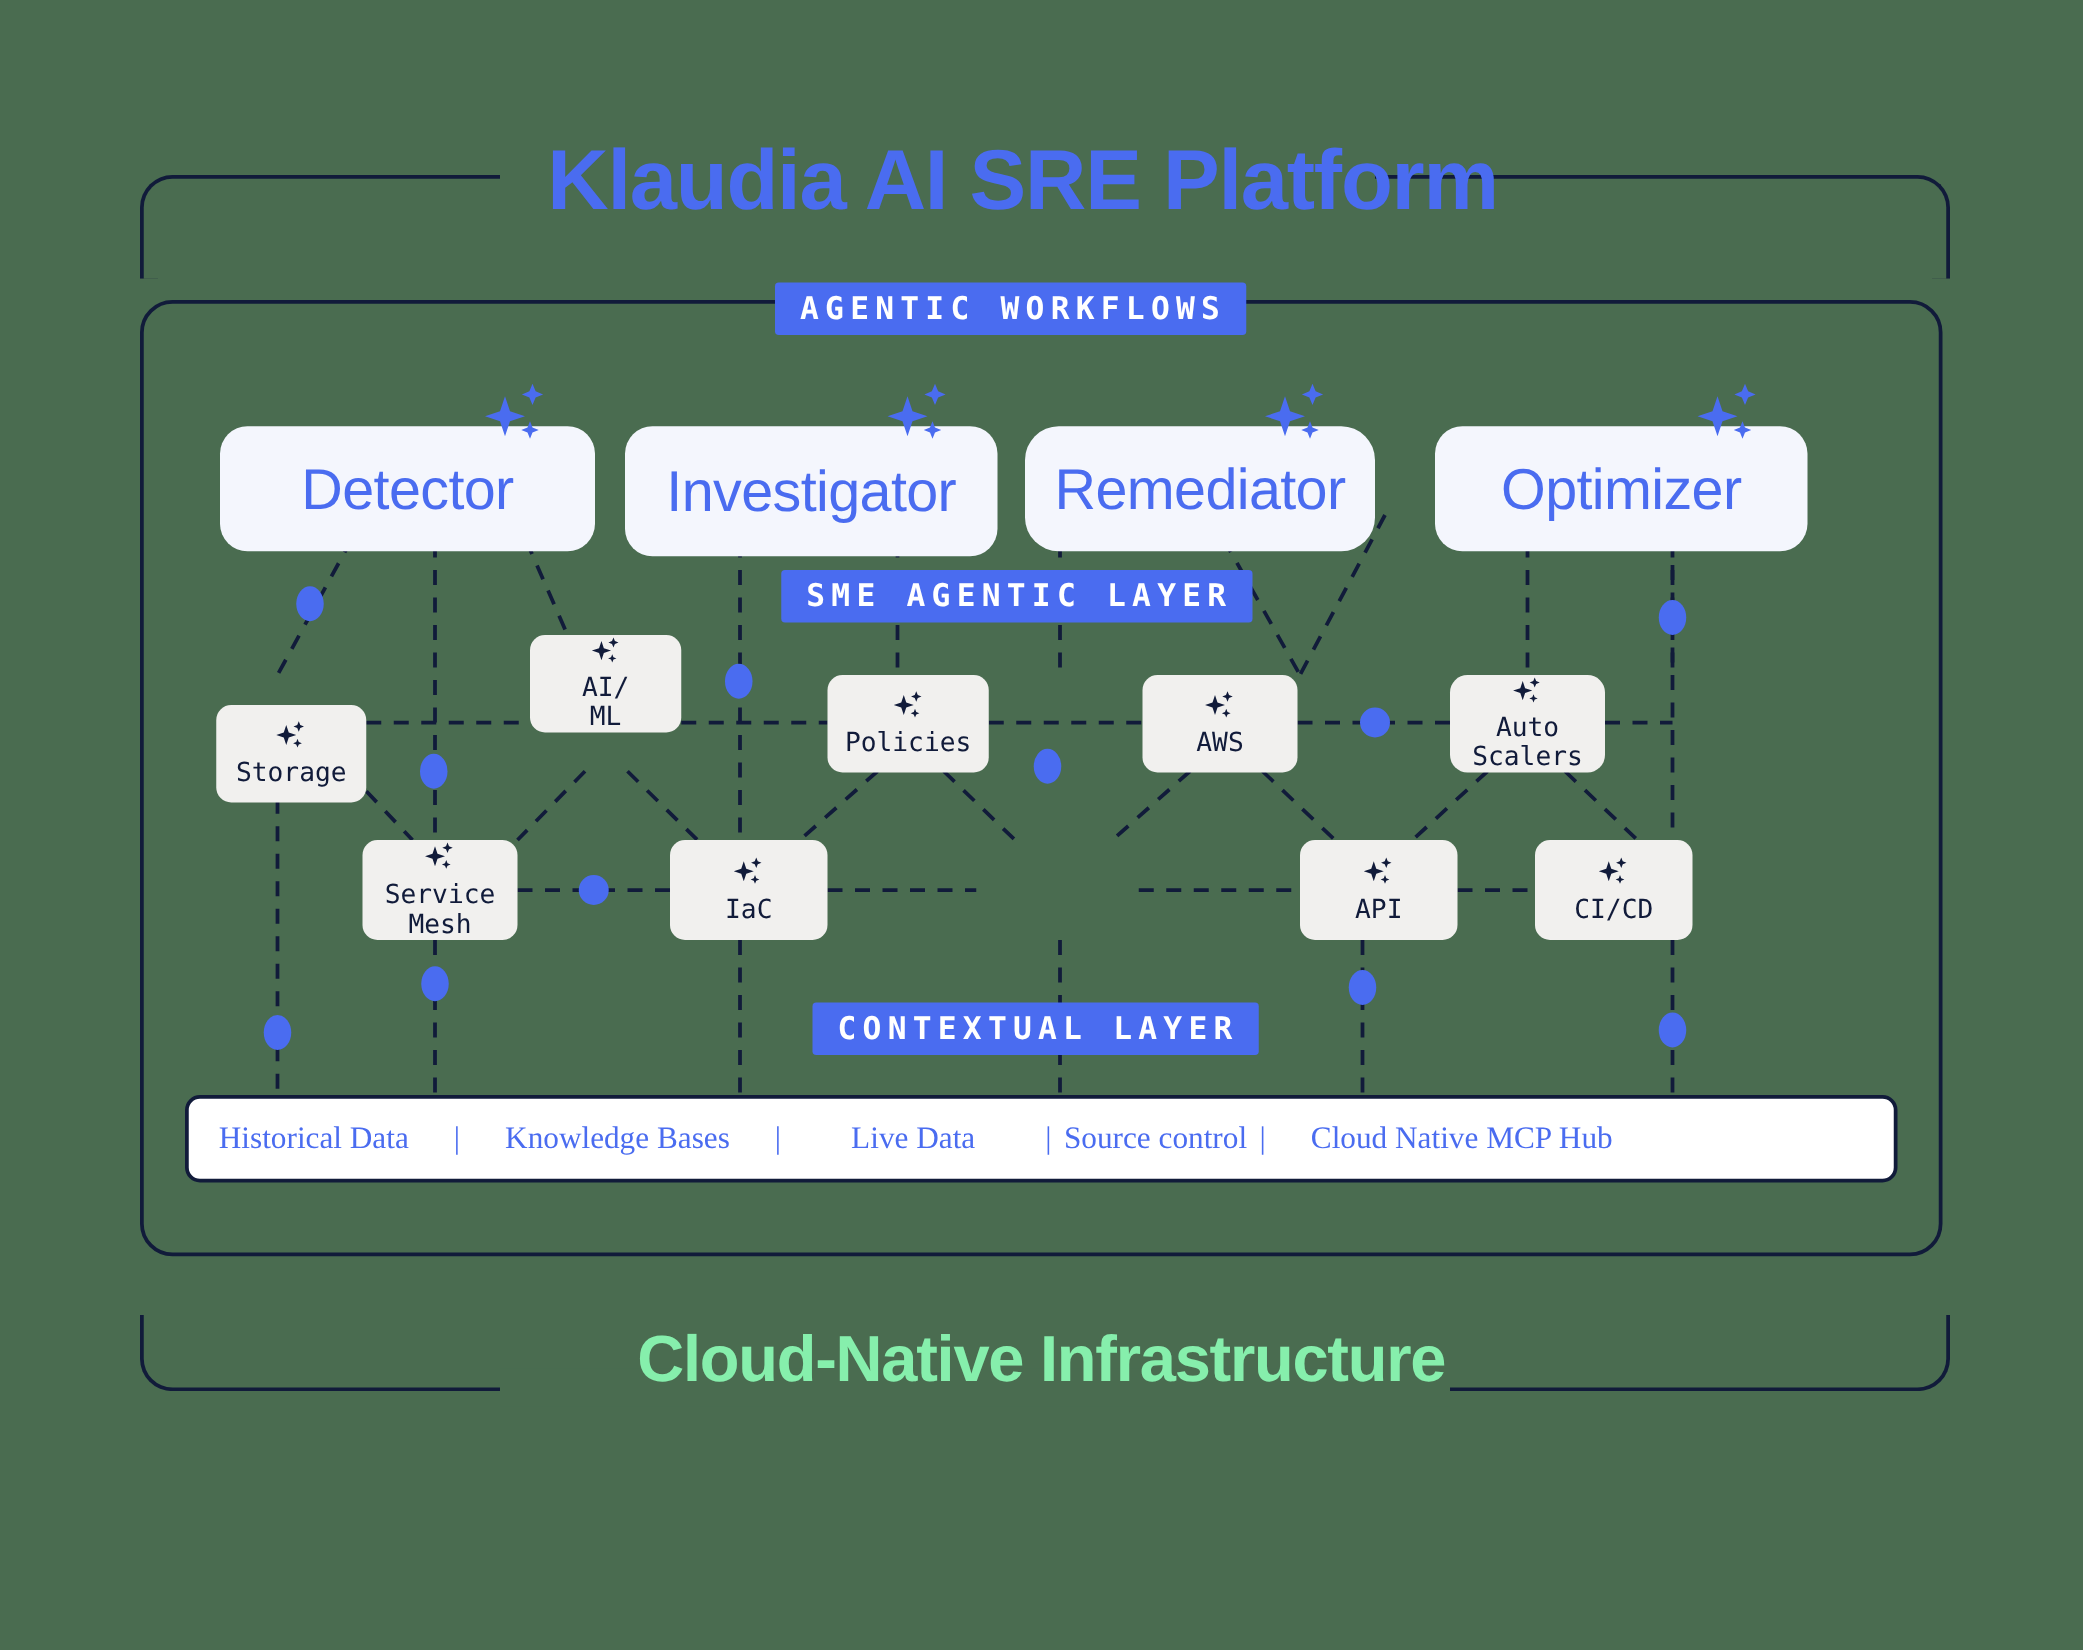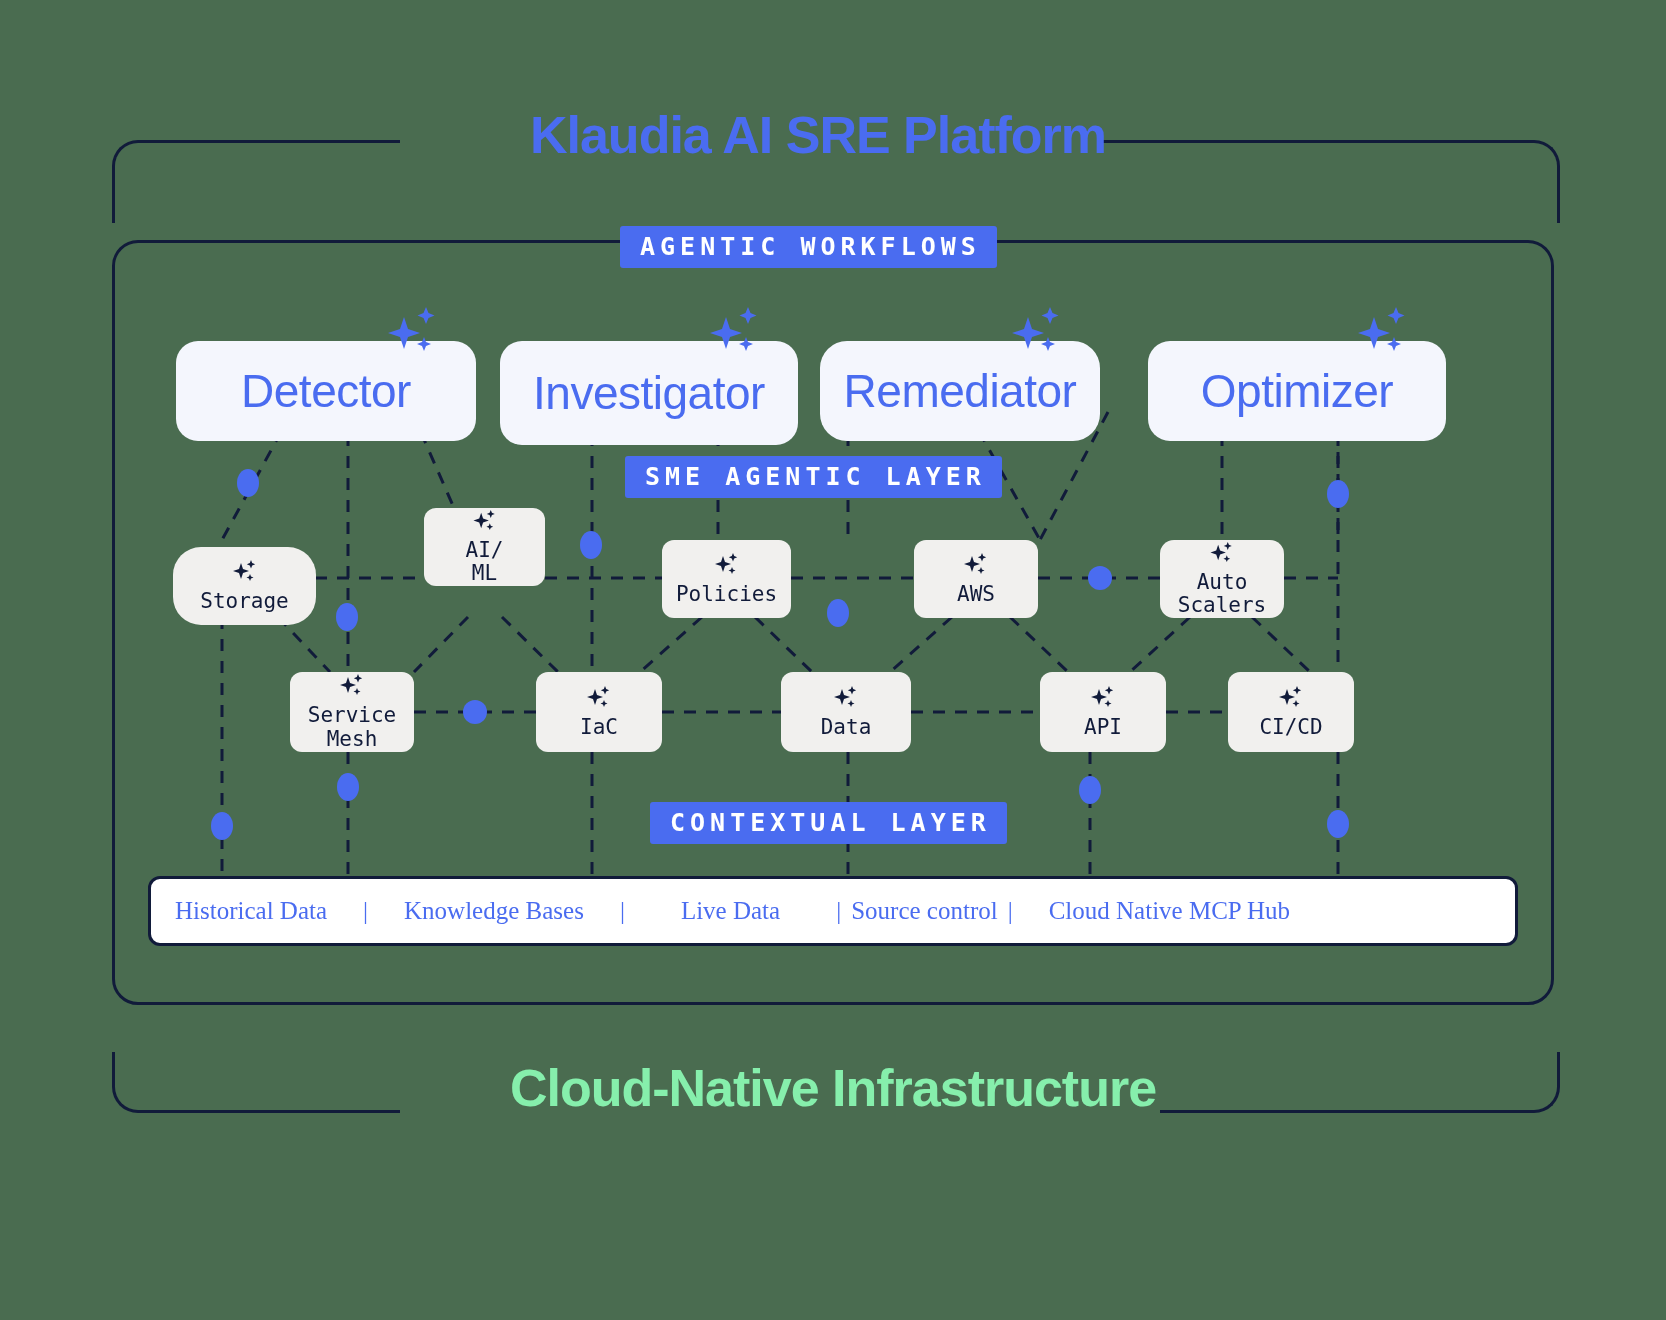--- a/index.html
+++ b/index.html
@@ -21,21 +21,21 @@
     left:112px;top:1052px;width:1442px;height:58px;
     border-top:none;border-radius:0 0 26px 26px;
   }
   
   .mask{position:absolute;background:#4a6c50;}
 
   
   .platform-title{
     position:absolute;left:0;top:105px;width:1636px;
     text-align:center;
-    font-size:52px;font-weight:700;letter-spacing:-1px;
+    font-size:68px;font-weight:700;letter-spacing:-1px;
     color:#4a6cf0;
     font-family:"Liberation Sans", sans-serif;
   }
   .infra-title{
     position:absolute;left:0;top:1058px;width:1666px;
     text-align:center;
     font-size:52px;font-weight:700;letter-spacing:-1px;
     color:#86efac;
     font-family:"Liberation Sans", sans-serif;
   }
@@ -227,21 +227,21 @@
 
   <div class="agent" style="left:1148px;top:341px;width:298px;height:100px;">
     <svg class="spark" viewBox="0 0 60 60">
       <path d="M22,14 L26,26 L38,30 L26,34 L22,46 L18,34 L6,30 L18,26 Z" fill="#4a6cf0"></path>
       <path d="M44,4 L46.5,10 L52.5,12.5 L46.5,15 L44,21 L41.5,15 L35.5,12.5 L41.5,10 Z" fill="#4a6cf0"></path>
       <path d="M42,34 L44,39 L49,41 L44,43 L42,48 L40,43 L35,41 L40,39 Z" fill="#4a6cf0"></path>
     </svg>
     <span>Optimizer</span>
   </div>
 
-  <div class="node" style="left:173px;top:547px;width:143px;height:78px;border-radius:28px;">
+  <div class="node" style="left:173px;top:564px;width:120px;height:78px;">
     <svg class="nspark" viewBox="0 0 26 26">
       <path d="M9,5 L11,11 L17,13 L11,15 L9,21 L7,15 L1,13 L7,11 Z" fill="#111b3a"></path>
       <path d="M19,2 L20.2,5 L23.2,6.2 L20.2,7.4 L19,10.4 L17.8,7.4 L14.8,6.2 L17.8,5 Z" fill="#111b3a"></path>
       <path d="M18,16 L19,18.5 L21.5,19.5 L19,20.5 L18,23 L17,20.5 L14.5,19.5 L17,18.5 Z" fill="#111b3a"></path>
     </svg>
     <span class="nlabel">Storage</span>
   </div>
 
   <div class="node" style="left:424px;top:508px;width:121px;height:78px;">
     <svg class="nspark" viewBox="0 0 26 26">
@@ -293,28 +293,20 @@
 
   <div class="node" style="left:536px;top:672px;width:126px;height:80px;">
     <svg class="nspark" viewBox="0 0 26 26">
       <path d="M9,5 L11,11 L17,13 L11,15 L9,21 L7,15 L1,13 L7,11 Z" fill="#111b3a"></path>
       <path d="M19,2 L20.2,5 L23.2,6.2 L20.2,7.4 L19,10.4 L17.8,7.4 L14.8,6.2 L17.8,5 Z" fill="#111b3a"></path>
       <path d="M18,16 L19,18.5 L21.5,19.5 L19,20.5 L18,23 L17,20.5 L14.5,19.5 L17,18.5 Z" fill="#111b3a"></path>
     </svg>
     <span class="nlabel">IaC</span>
   </div>
 
-  <div class="node" style="left:781px;top:672px;width:130px;height:80px;">
-    <svg class="nspark" viewBox="0 0 26 26">
-      <path d="M9,5 L11,11 L17,13 L11,15 L9,21 L7,15 L1,13 L7,11 Z" fill="#111b3a"></path>
-      <path d="M19,2 L20.2,5 L23.2,6.2 L20.2,7.4 L19,10.4 L17.8,7.4 L14.8,6.2 L17.8,5 Z" fill="#111b3a"></path>
-      <path d="M18,16 L19,18.5 L21.5,19.5 L19,20.5 L18,23 L17,20.5 L14.5,19.5 L17,18.5 Z" fill="#111b3a"></path>
-    </svg>
-    <span class="nlabel">Data</span>
-  </div>
 
   <div class="node" style="left:1040px;top:672px;width:126px;height:80px;">
     <svg class="nspark" viewBox="0 0 26 26">
       <path d="M9,5 L11,11 L17,13 L11,15 L9,21 L7,15 L1,13 L7,11 Z" fill="#111b3a"></path>
       <path d="M19,2 L20.2,5 L23.2,6.2 L20.2,7.4 L19,10.4 L17.8,7.4 L14.8,6.2 L17.8,5 Z" fill="#111b3a"></path>
       <path d="M18,16 L19,18.5 L21.5,19.5 L19,20.5 L18,23 L17,20.5 L14.5,19.5 L17,18.5 Z" fill="#111b3a"></path>
     </svg>
     <span class="nlabel">API</span>
   </div>
 

